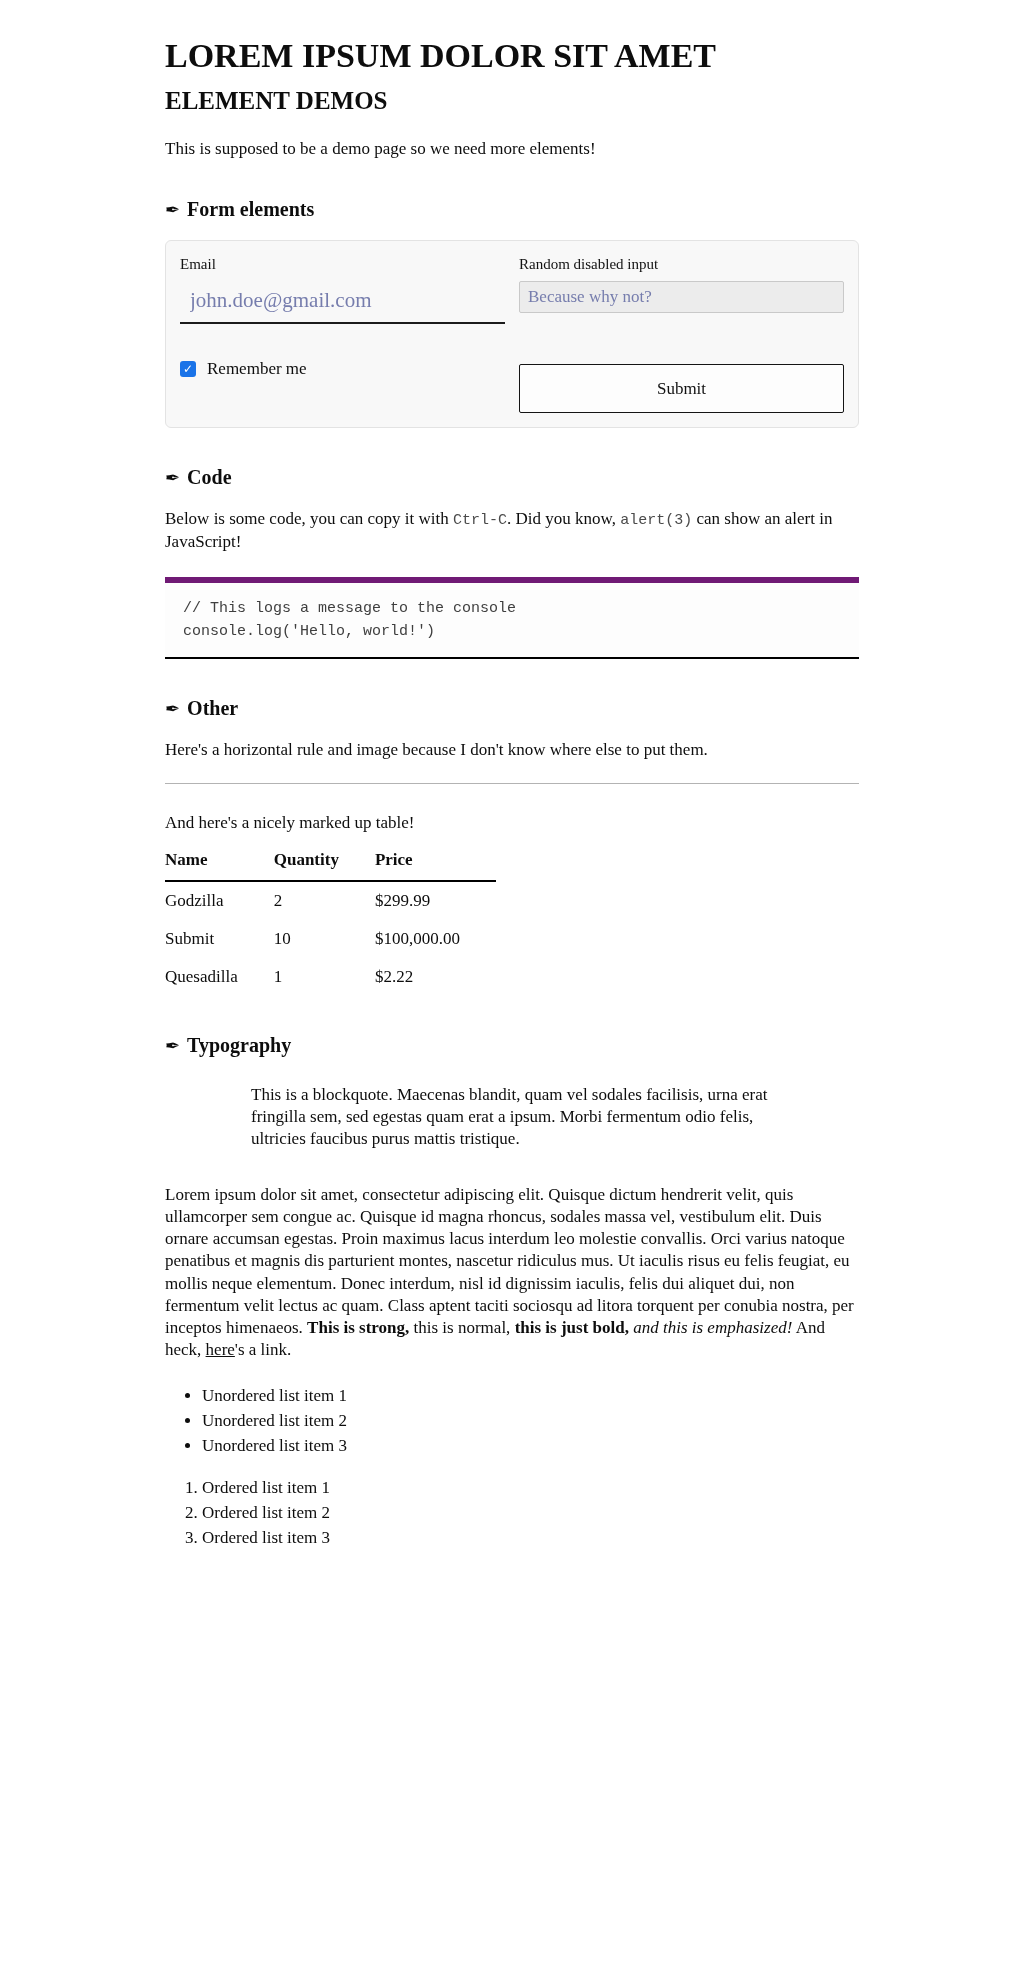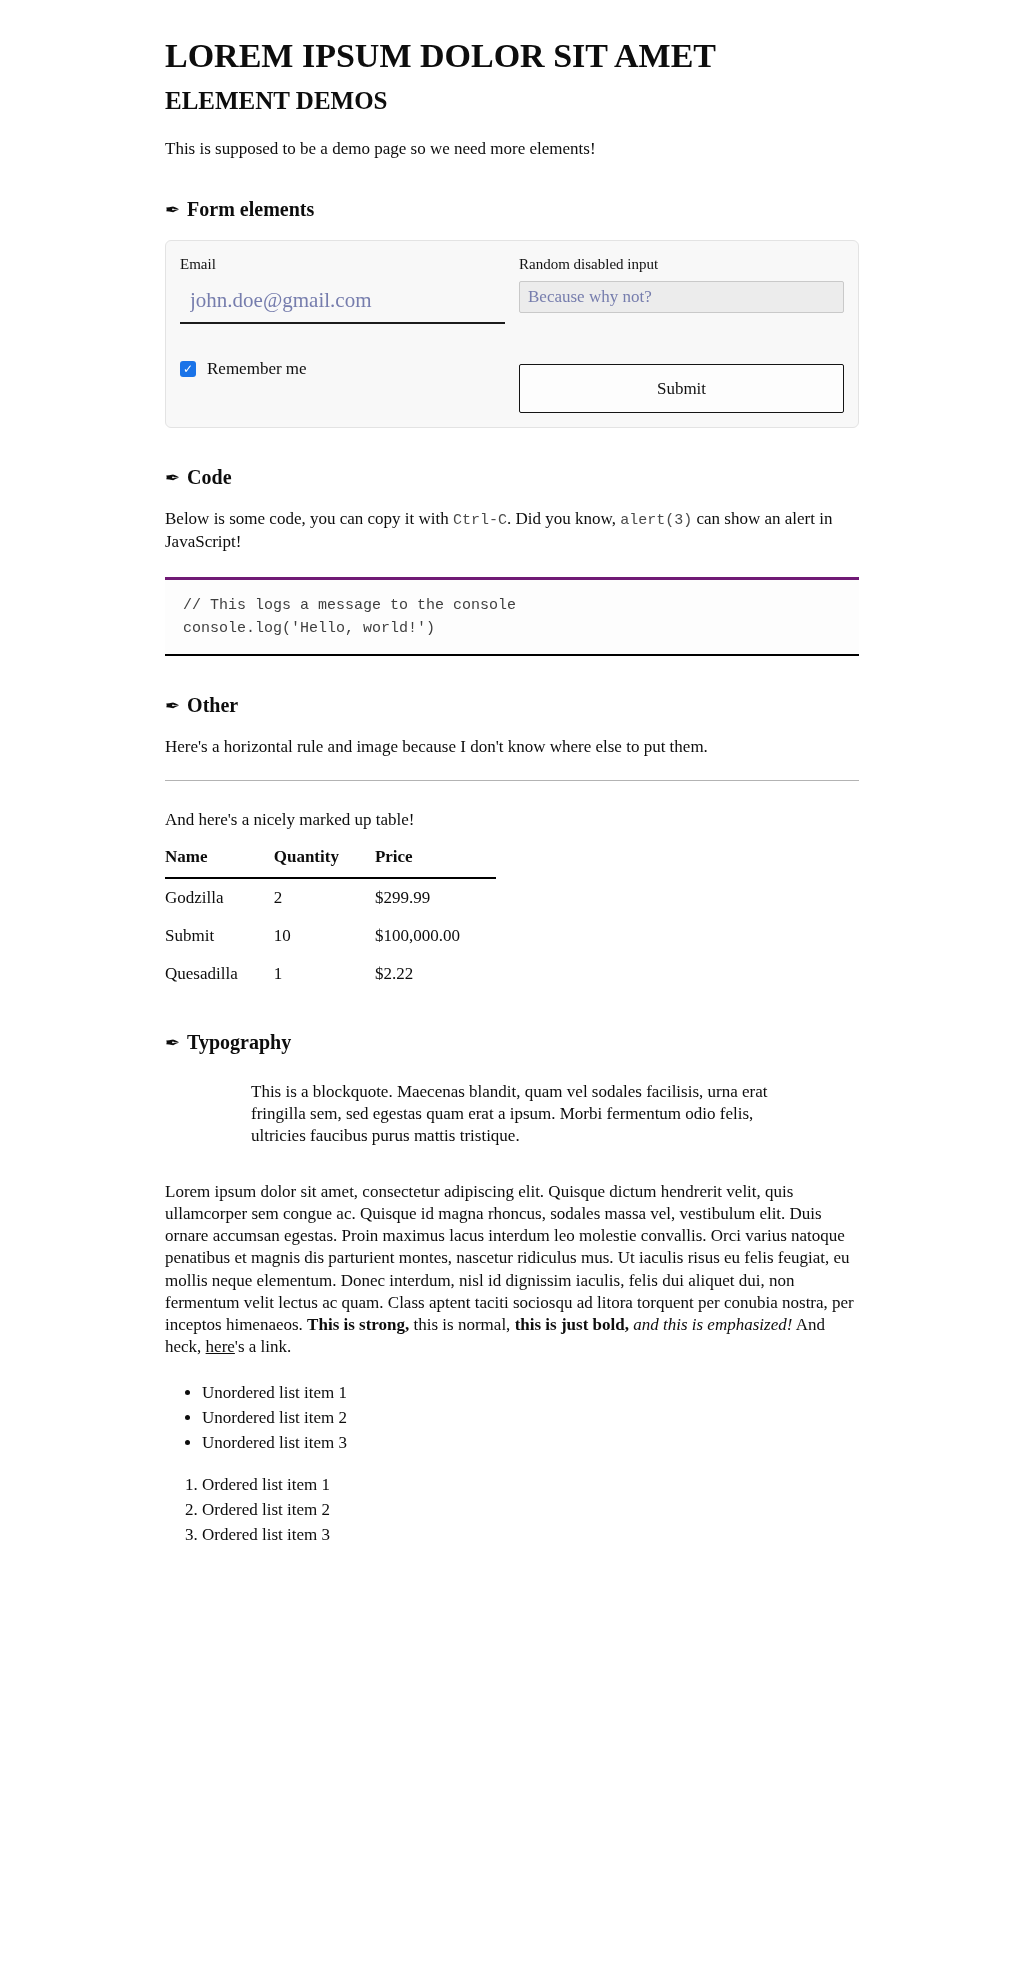--- a/index.html
+++ b/index.html
@@ -58,21 +58,21 @@
   .submit-btn {
     margin-top: 20px; height: 49px; width: 100%;
     background: #fdfdfd; border: 1.5px solid #141414; border-radius: 2px;
     font-family: inherit; font-size: 17px; color: #111; cursor: pointer;
   }
 
   
   code, pre { font-family: "Liberation Mono", monospace; }
   .inline-code { font-size: 15px; color: #4a4a4a; }
   pre.code-block {
-    border-top: 3px solid #701a75; border-bottom: 2px solid #000;
+    border-top: 6px solid #701a75; border-bottom: 2px solid #000;
     margin: 24px 0 0; padding: 14px 18px; background: #fdfdfd;
     font-size: 15px; line-height: 1.55; color: #3f3f3f;
   }
 
   
   .img-placeholder {
     width: 408px; height: 287px; background: #cbcbcb; margin-top: 24px;
     display: flex; align-items: center; justify-content: center;
   }
   .img-placeholder span { font-family: "Liberation Sans", sans-serif; font-size: 36px; color: #969696; }

